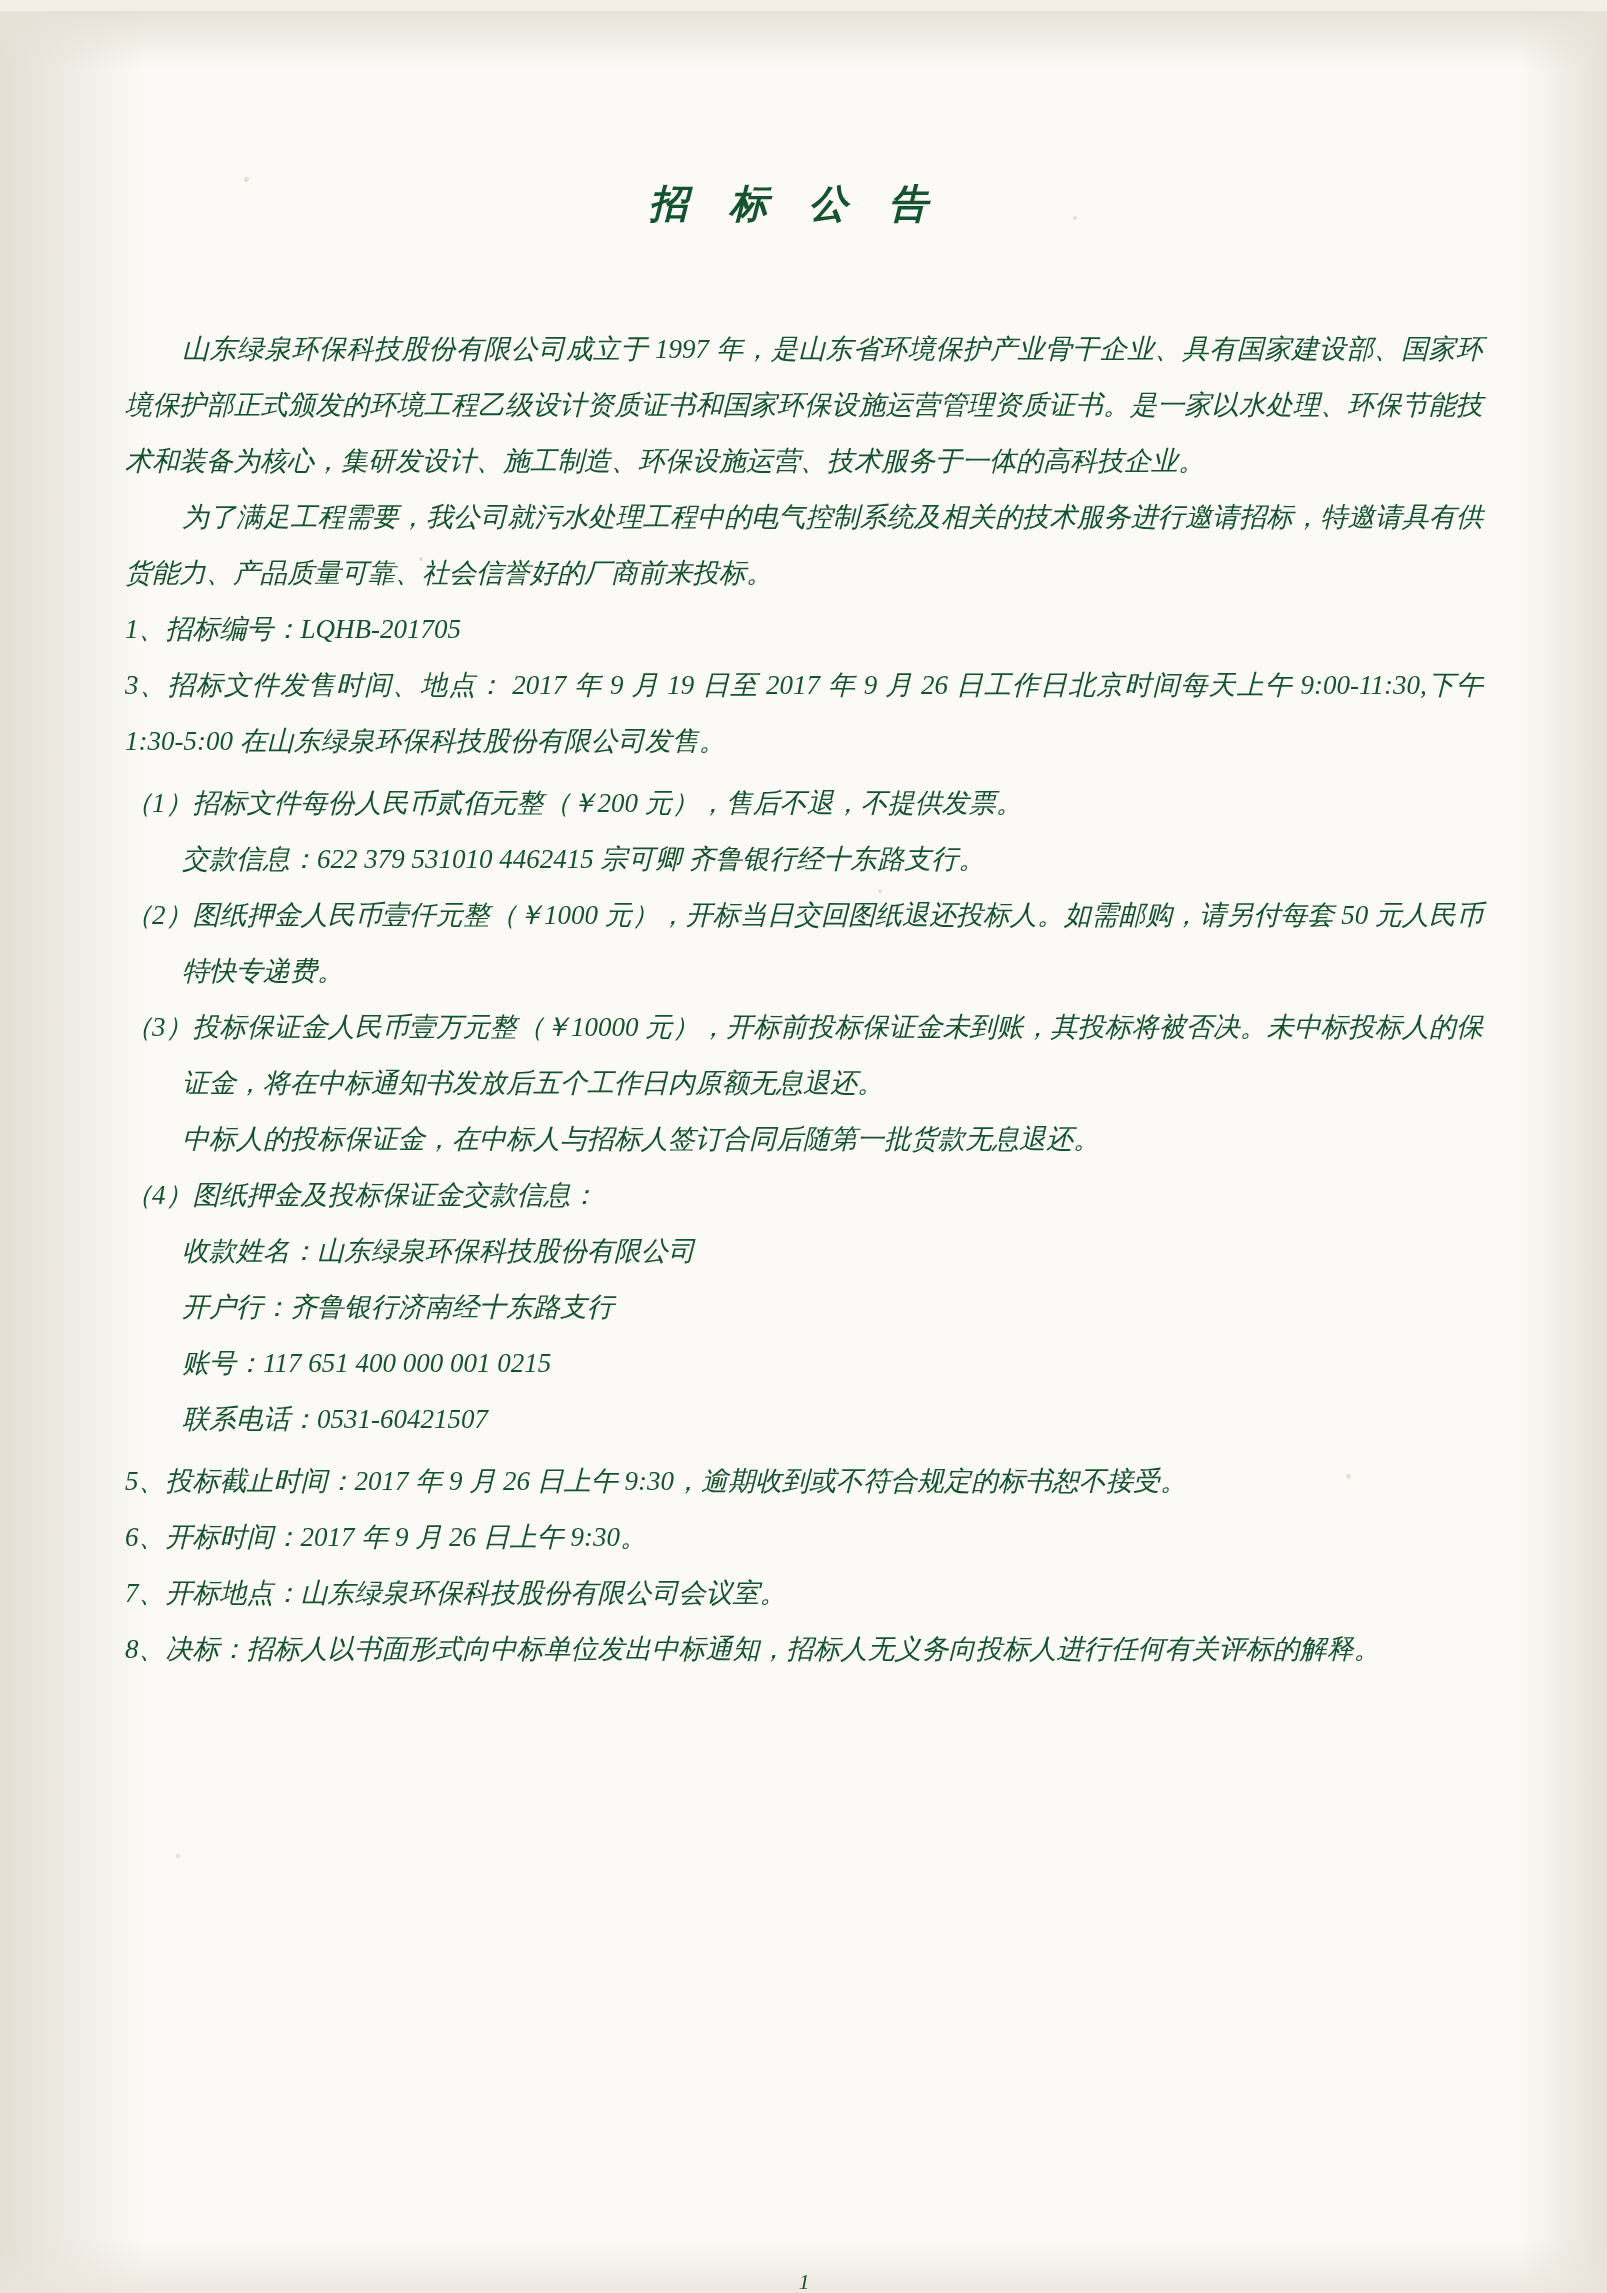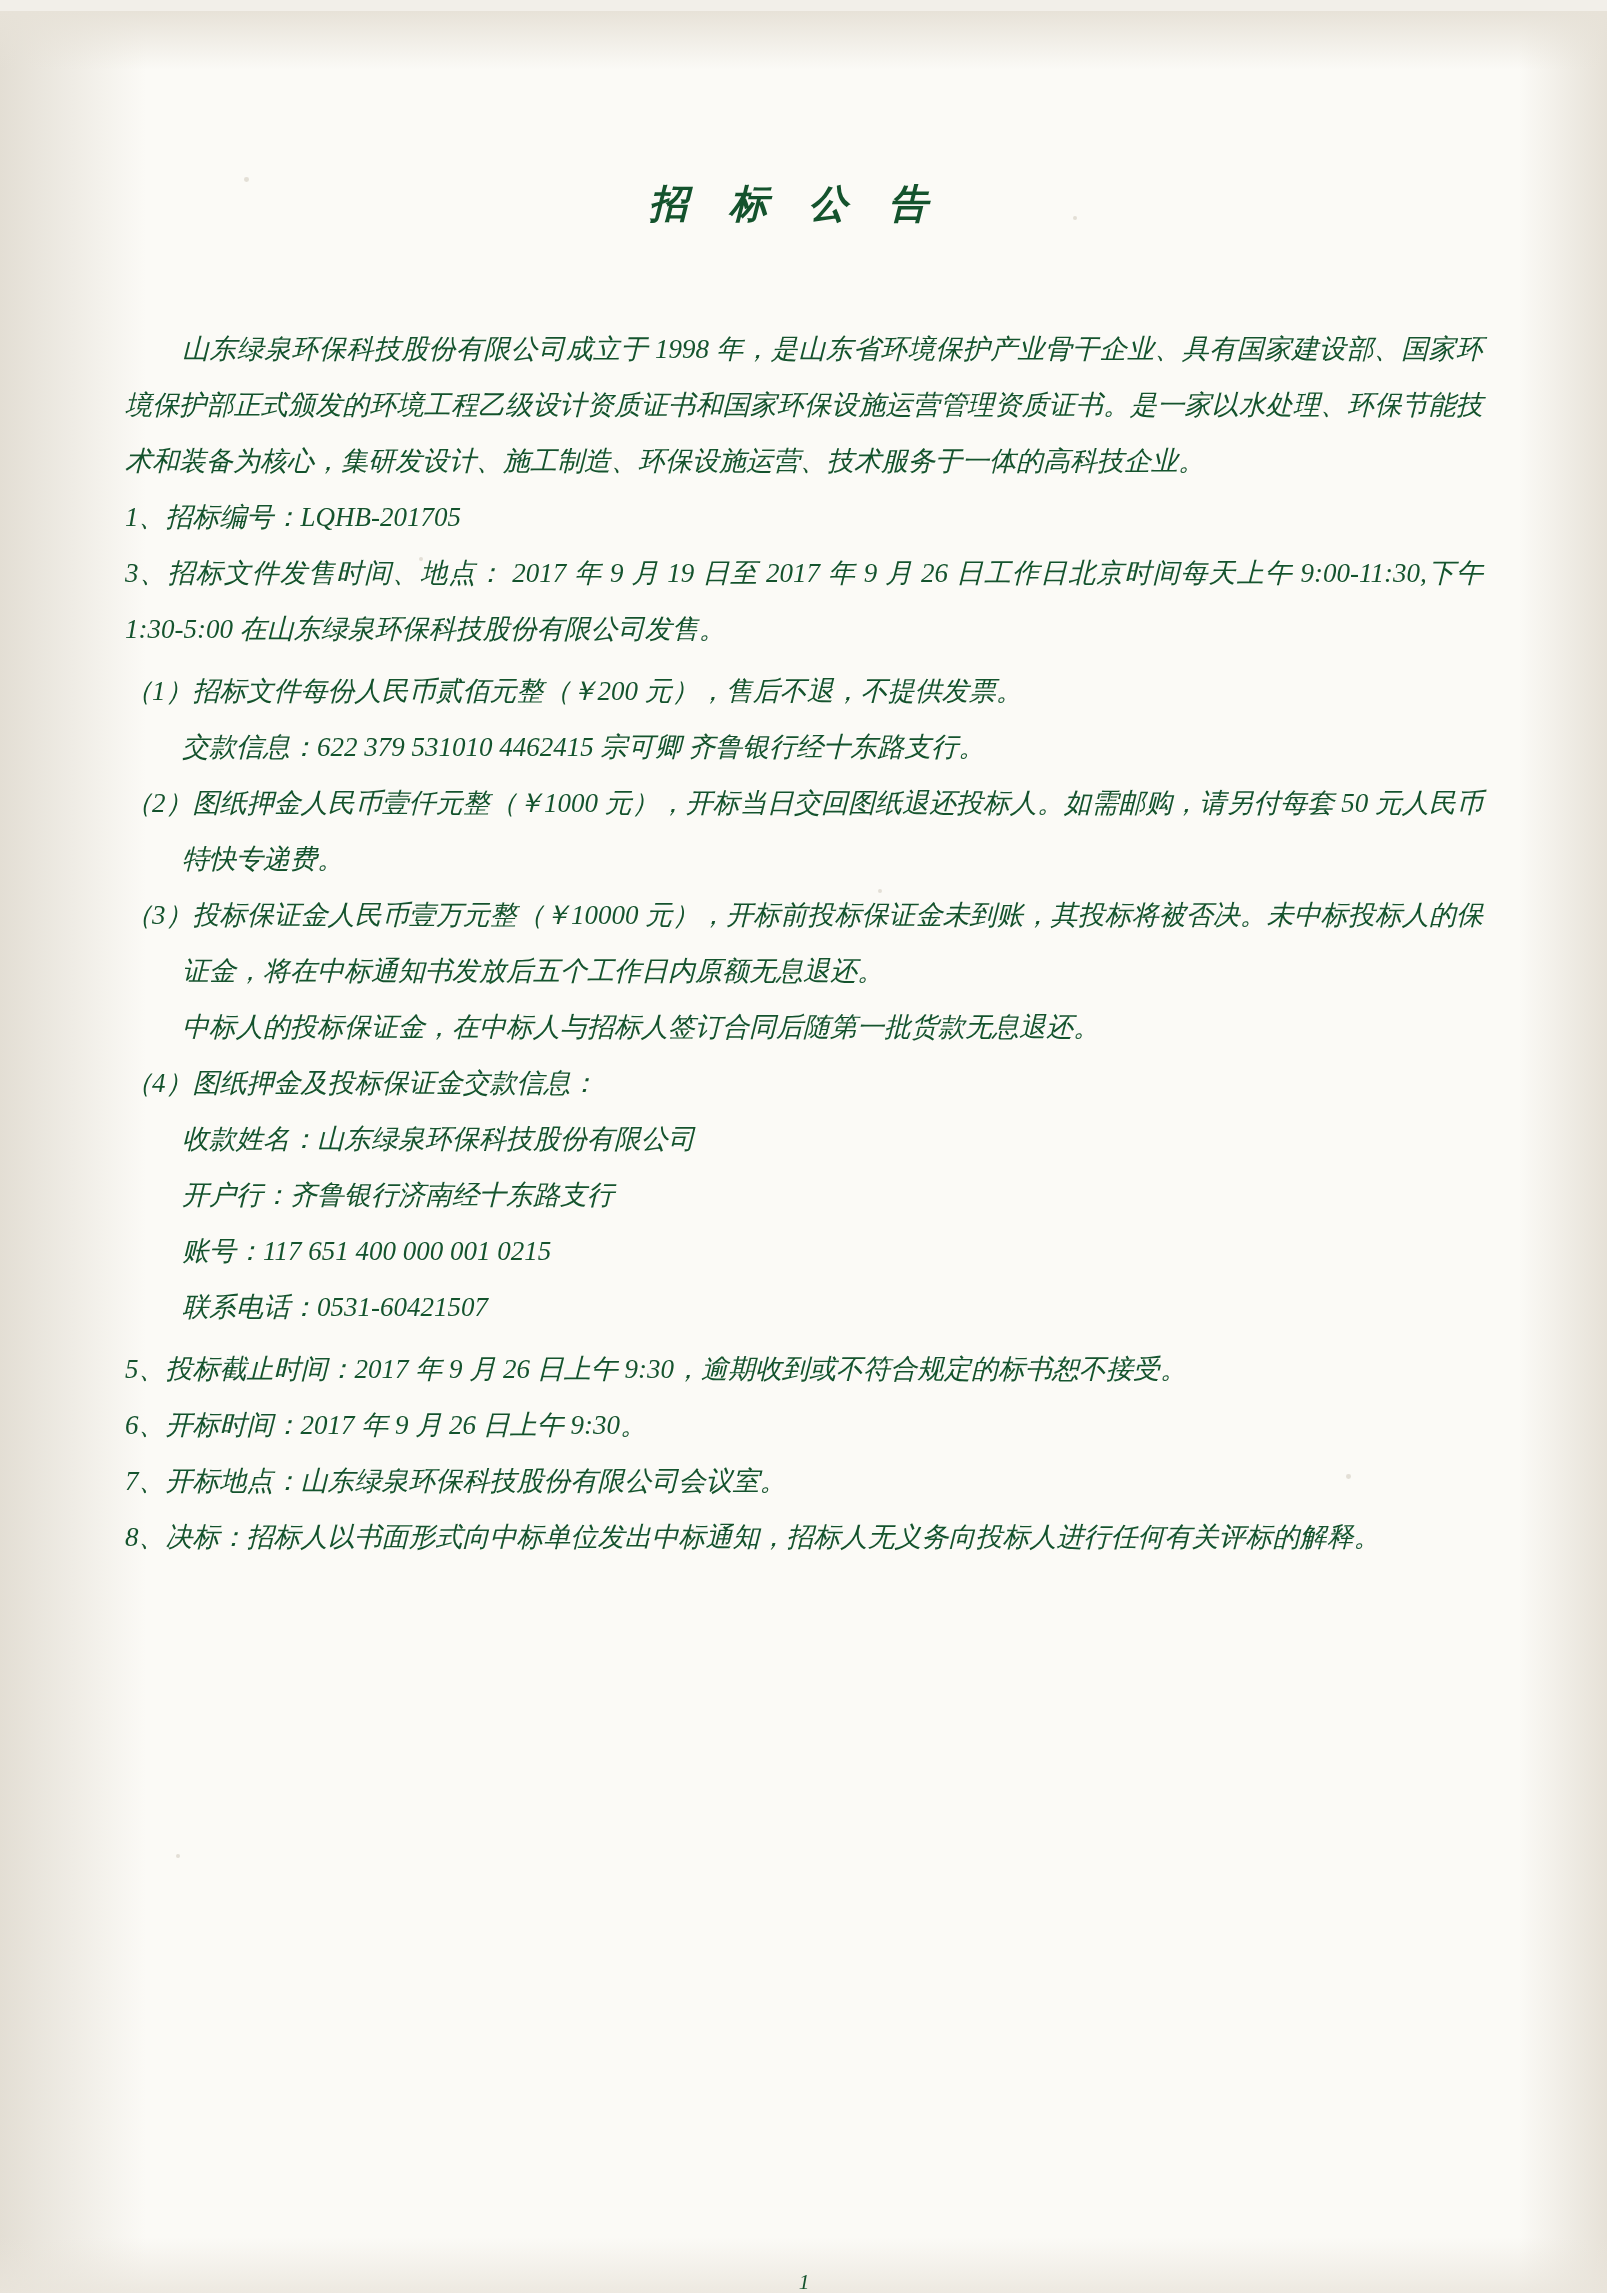--- a/index.html
+++ b/index.html
@@ -131,21 +131,22 @@
   <div class="speck" style="left:878px;top:878px;width:3.9px;height:3.9px;"></div>
   <div class="speck" style="left:1346px;top:1463px;width:4.9px;height:4.9px;"></div>
   <div class="speck" style="left:176px;top:1843px;width:3.9px;height:3.9px;"></div>
 
   <div class="content">
 
     <h1 class="doc-title">招 标 公 告</h1>
 
     <div class="body-block">
 
-      <p class="para">山东绿泉环保科技股份有限公司成立于 1998 年，是山东省环境保护产业骨干企业、具有国家建设部、国家环境保护部正式颁发的环境工程乙级设计资质证书和国家环保设施运营管理资质证书。是一家以水处理、环保节能技术和装备为核心，集研发设计、施工制造、环保设施运营、技术服务于一体的高科技企业。</p>
+      <p class="para">山东绿泉环保科技股份有限公司成立于 1997 年，是山东省环境保护产业骨干企业、具有国家建设部、国家环境保护部正式颁发的环境工程乙级设计资质证书和国家环保设施运营管理资质证书。是一家以水处理、环保节能技术和装备为核心，集研发设计、施工制造、环保设施运营、技术服务于一体的高科技企业。</p>
+      <p class="para">为了满足工程需要，我公司就污水处理工程中的电气控制系统及相关的技术服务进行邀请招标，特邀请具有供货能力、产品质量可靠、社会信誉好的厂商前来投标。</p>
 
       <p class="item">1、招标编号：LQHB-201705</p>
       <p class="item">3、招标文件发售时间、地点： 2017 年 9 月 19 日至 2017 年 9 月 26 日工作日北京时间每天上午 9:00-11:30,下午 1:30-5:00 在山东绿泉环保科技股份有限公司发售。</p>
       <div class="gap-sm"></div>
       <p class="item-hang">（1）招标文件每份人民币贰佰元整（￥200 元），售后不退，不提供发票。</p>
       <p class="sub">交款信息：622 379 531010 4462415   宗可卿   齐鲁银行经十东路支行。</p>
       <p class="item-hang">（2）图纸押金人民币壹仟元整（￥1000 元），开标当日交回图纸退还投标人。如需邮购，请另付每套 50 元人民币特快专递费。</p>
       <p class="item-hang">（3）投标保证金人民币壹万元整（￥10000 元），开标前投标保证金未到账，其投标将被否决。未中标投标人的保证金，将在中标通知书发放后五个工作日内原额无息退还。</p>
       <p class="sub">中标人的投标保证金，在中标人与招标人签订合同后随第一批货款无息退还。</p>
       <p class="item-hang">（4）图纸押金及投标保证金交款信息：</p>

